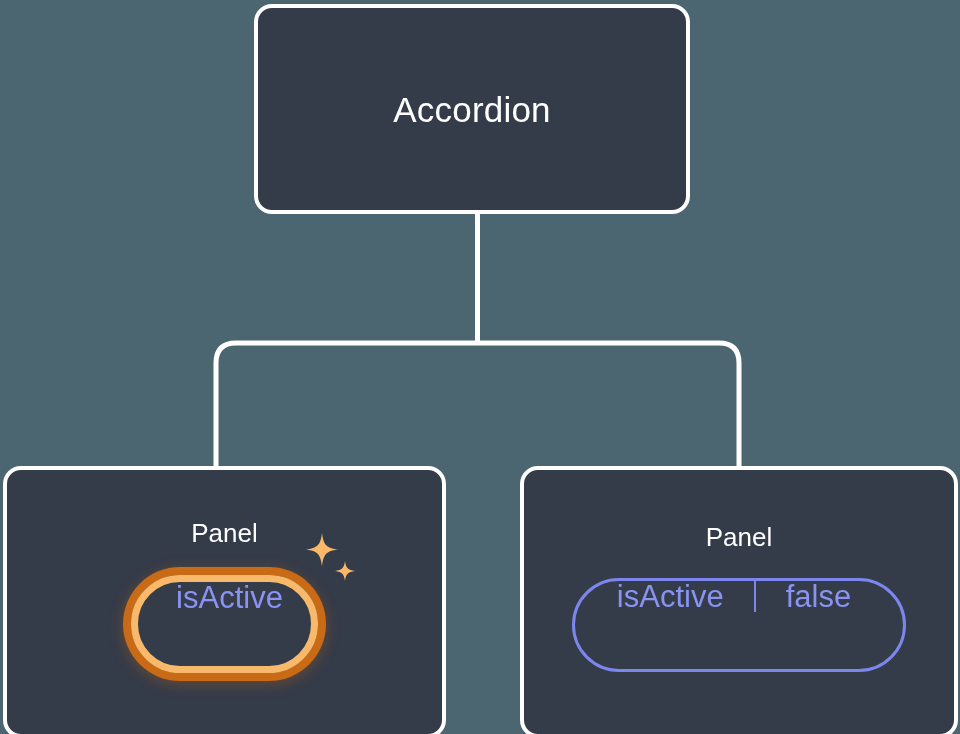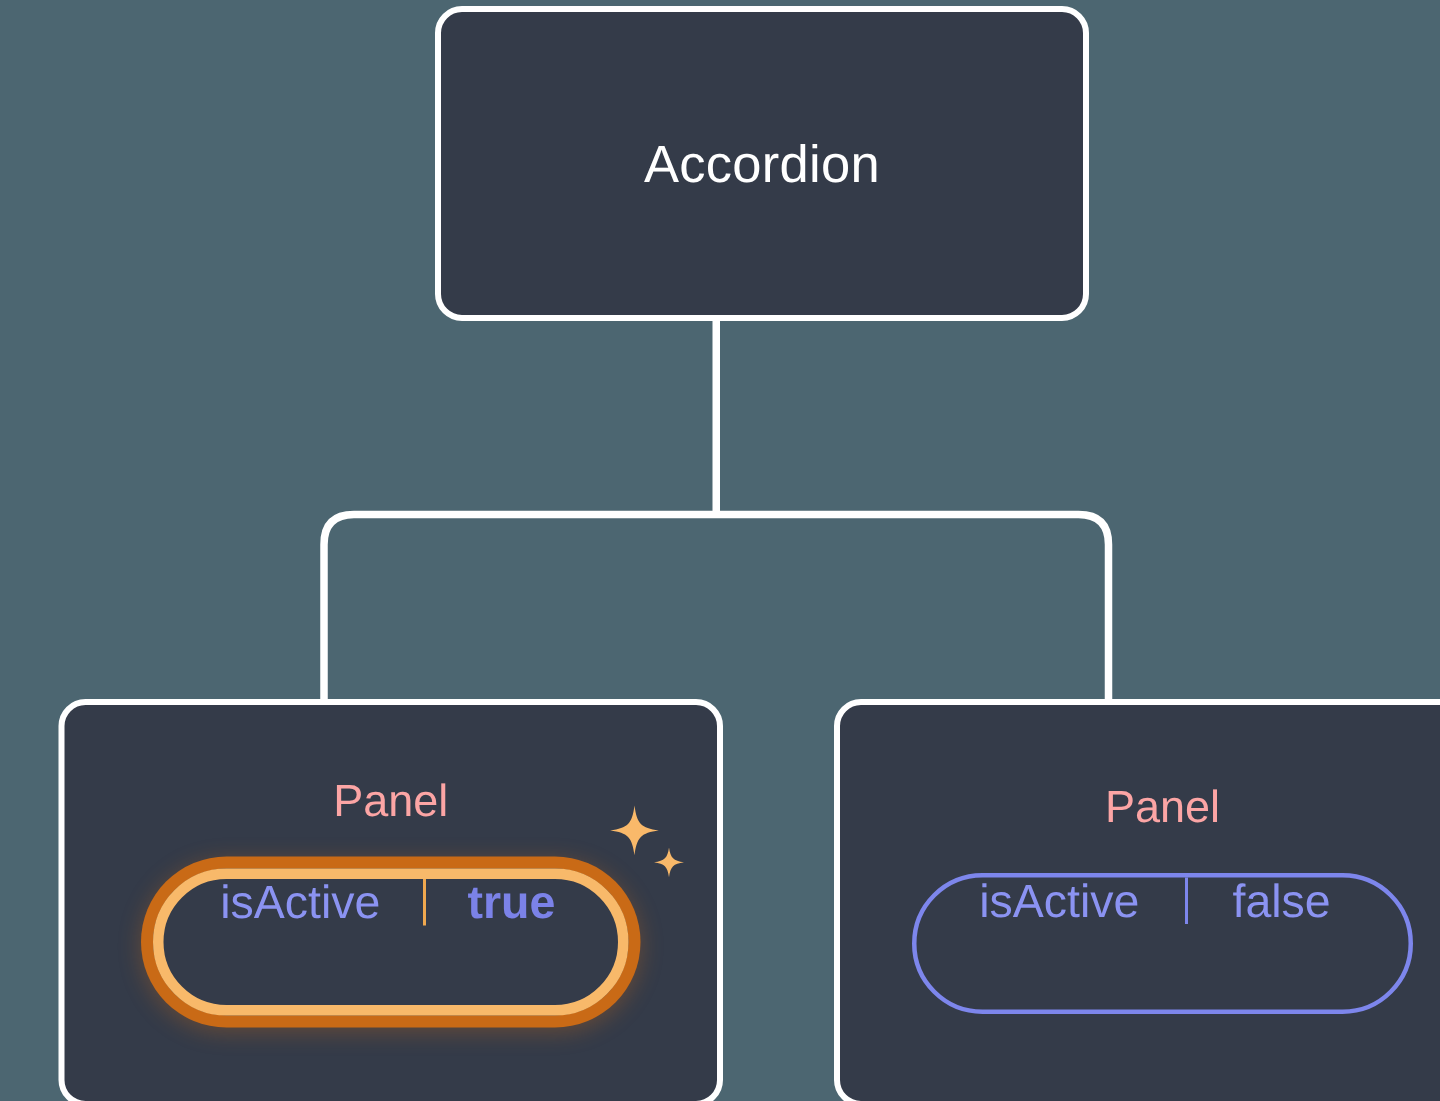--- a/index.html
+++ b/index.html
@@ -26,21 +26,20 @@
     pointer-events: none;
   }
 
   
   .node {
     position: absolute;
     box-sizing: border-box;
     background: #343b49;
     border: 4px solid #ffffff;
     border-radius: 18px;
-    margin-left: 36px;
   }
 
   .node-root {
     left: 254px;
     top: 4px;
     width: 436px;
     height: 210px;
     display: flex;
     align-items: center;
     justify-content: center;
@@ -59,22 +58,22 @@
     height: 272px;
     display: flex;
     flex-direction: column;
     align-items: center;
   }
 
   .node-panel-left  { left: 3px;   width: 443px; }
   .node-panel-right { left: 520px; width: 438px; }
 
   .node-title-panel {
-    color: #fca5a5;
-    font-size: 30px;
+    color: #ffffff;
+    font-size: 26px;
     font-weight: 400;
     line-height: 1;
     text-align: left;
   }
 
   .node-panel-left  .node-title-panel { margin-top: 50px; }
   .node-panel-right .node-title-panel { margin-top: 54px; }
 
   
   .pill-wrap {
@@ -172,21 +171,20 @@
   <div class="node node-root">
     <div class="node-title-root">Accordion</div>
   </div>
 
   <div class="node node-panel node-panel-left">
     <div class="node-title-panel">Panel</div>
 
     <div class="pill-wrap">
       <div class="pill pill-highlight">
         <div class="pill-cell pill-key">isActive</div>
-        <div class="pill-cell pill-value">true</div>
       </div>
 
       <svg class="sparkles" viewBox="0 0 64 72" fill="none">
         <path d="M24 6 C25.6 18.2 28.4 21 40.2 22.6 C28.4 24.2 25.6 27 24 39.2 C22.4 27 19.6 24.2 7.8 22.6 C19.6 21 22.4 18.2 24 6 Z" fill="#f9b96a"></path>
         <path d="M47 34 C48.05 41.1 49.9 42.8 57 43.9 C49.9 45 48.05 46.7 47 53.8 C45.95 46.7 44.1 45 37 43.9 C44.1 42.8 45.95 41.1 47 34 Z" fill="#f9b96a"></path>
       </svg>
     </div>
   </div>
 
   <div class="node node-panel node-panel-right">

